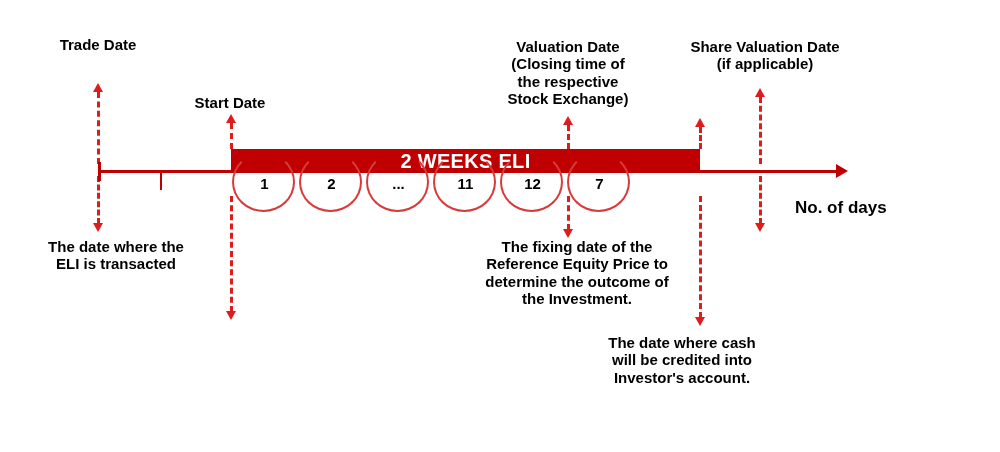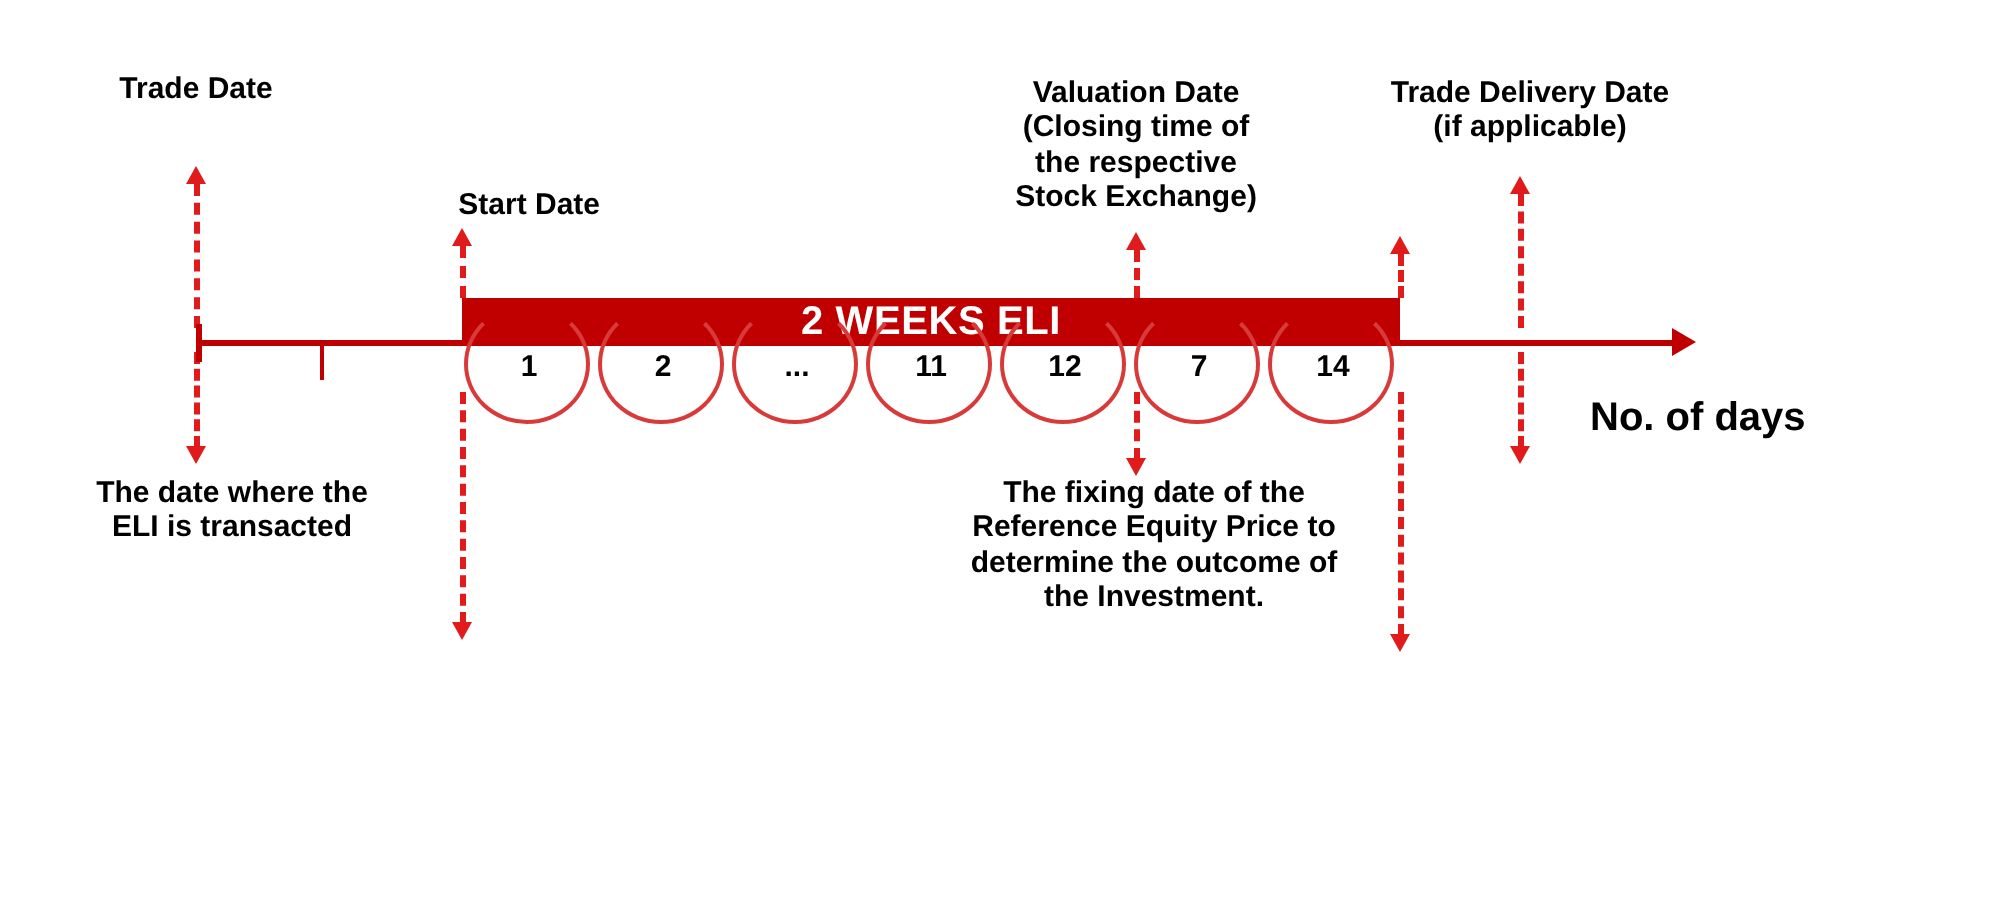--- a/index.html
+++ b/index.html
@@ -20,21 +20,21 @@
   .lbl {
     position: absolute;
     color: #000000;
     font-weight: bold;
     text-align: center;
     line-height: 1.15;
     white-space: pre-line;
   }
   .top-label { font-size: 15px; }
   .bottom-label { font-size: 15px; }
-  .axis-label { font-size: 20px; }
+  .axis-label { font-size: 17px; }
 
   
   .axis-line {
     position: absolute;
     background: #C00000;
   }
   .axis-main {
     left: 98px;
     top: 170px;
     width: 740px;
@@ -139,29 +139,29 @@
     border-top: 9px solid #E01B1B;
   }
 </style>
 </head>
 <body>
 
 <div id="diagram">
 
   <div class="lbl top-label" style="left:18px; top:36px; width:160px;">Trade Date</div>
 
-  <div class="lbl top-label" style="left:160px; top:94px; width:140px;text-align:right;">Start Date</div>
+  <div class="lbl top-label" style="left:160px; top:94px; width:140px;">Start Date</div>
 
   <div class="lbl top-label" style="left:487px; top:38px; width:162px;">Valuation Date
 (Closing time of
 the respective
 Stock Exchange)</div>
 
 
-  <div class="lbl top-label" style="left:670px; top:38px; width:190px;">Trade Delivery Date
+  <div class="lbl top-label" style="left:670px; top:38px; width:190px;">Share Valuation Date
 (if applicable)</div>
 
   <div class="arrow-up" style="left:93px; top:83px;"></div>
   <div class="vline" style="left:97px; top:92px; height:72px;"></div>
   <div class="vline" style="left:97px; top:176px; height:48px;"></div>
   <div class="arrow-down" style="left:93px; top:223px;"></div>
 
   <div class="arrow-up" style="left:226px; top:114px;"></div>
   <div class="vline" style="left:230px; top:123px; height:26px;"></div>
   <div class="vline" style="left:230px; top:196px; height:116px;"></div>
@@ -207,32 +207,31 @@
       <div class="day-num">11</div>
     </div>
     <div class="day-cell" style="left:268px;">
       <div class="arc"></div>
       <div class="day-num">12</div>
     </div>
     <div class="day-cell" style="left:335px;">
       <div class="arc"></div>
       <div class="day-num">7</div>
     </div>
-    <div class="day-cell" style="left:402px;">
-      <div class="arc"></div>
-      <div class="day-num">14</div>
-    </div>
   </div>
 
   <div class="lbl axis-label" style="left:795px; top:198px; width:110px; text-align:left;">No. of days</div>
 
   <div class="lbl bottom-label" style="left:28px; top:238px; width:176px;">The date where the
 ELI is transacted</div>
 
 
   <div class="lbl bottom-label" style="left:465px; top:238px; width:224px;">The fixing date of the
 Reference Equity Price to
 determine the outcome of
 the Investment.</div>
 
+  <div class="lbl bottom-label" style="left:592px; top:334px; width:180px;">The date where cash
+will be credited into
+Investor's account.</div>
 
 
 </div>
 
 </body></html>

